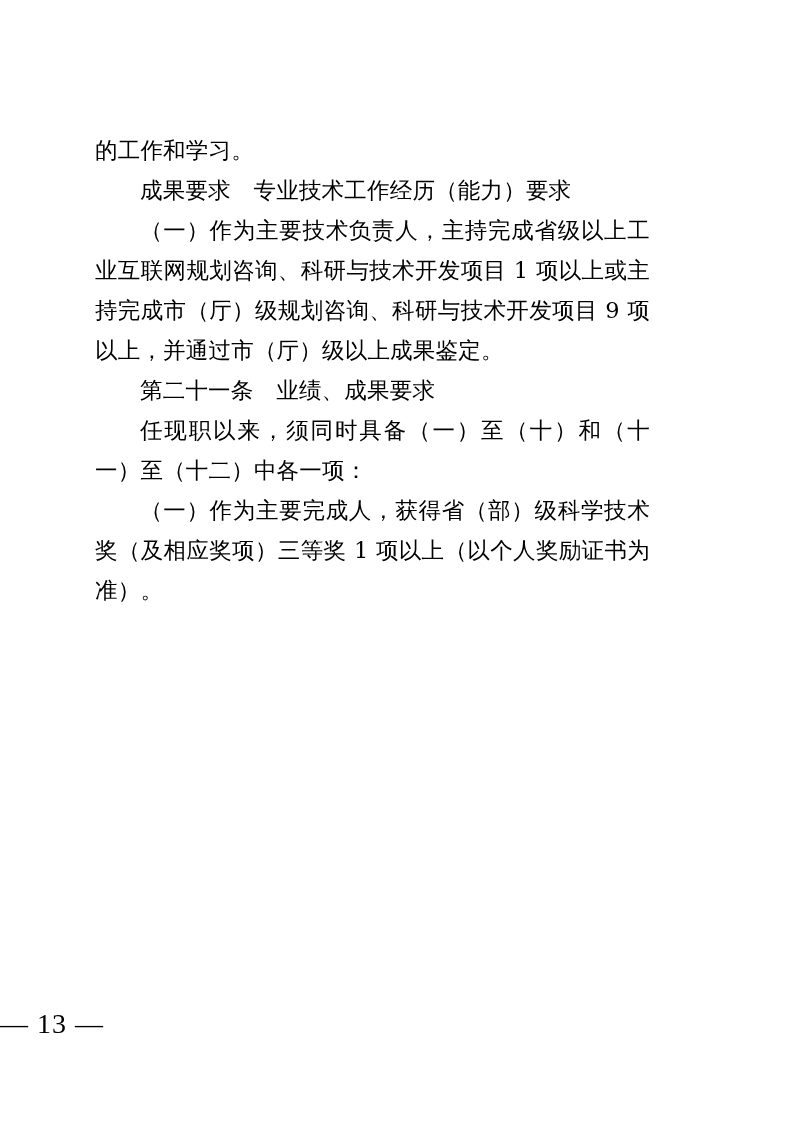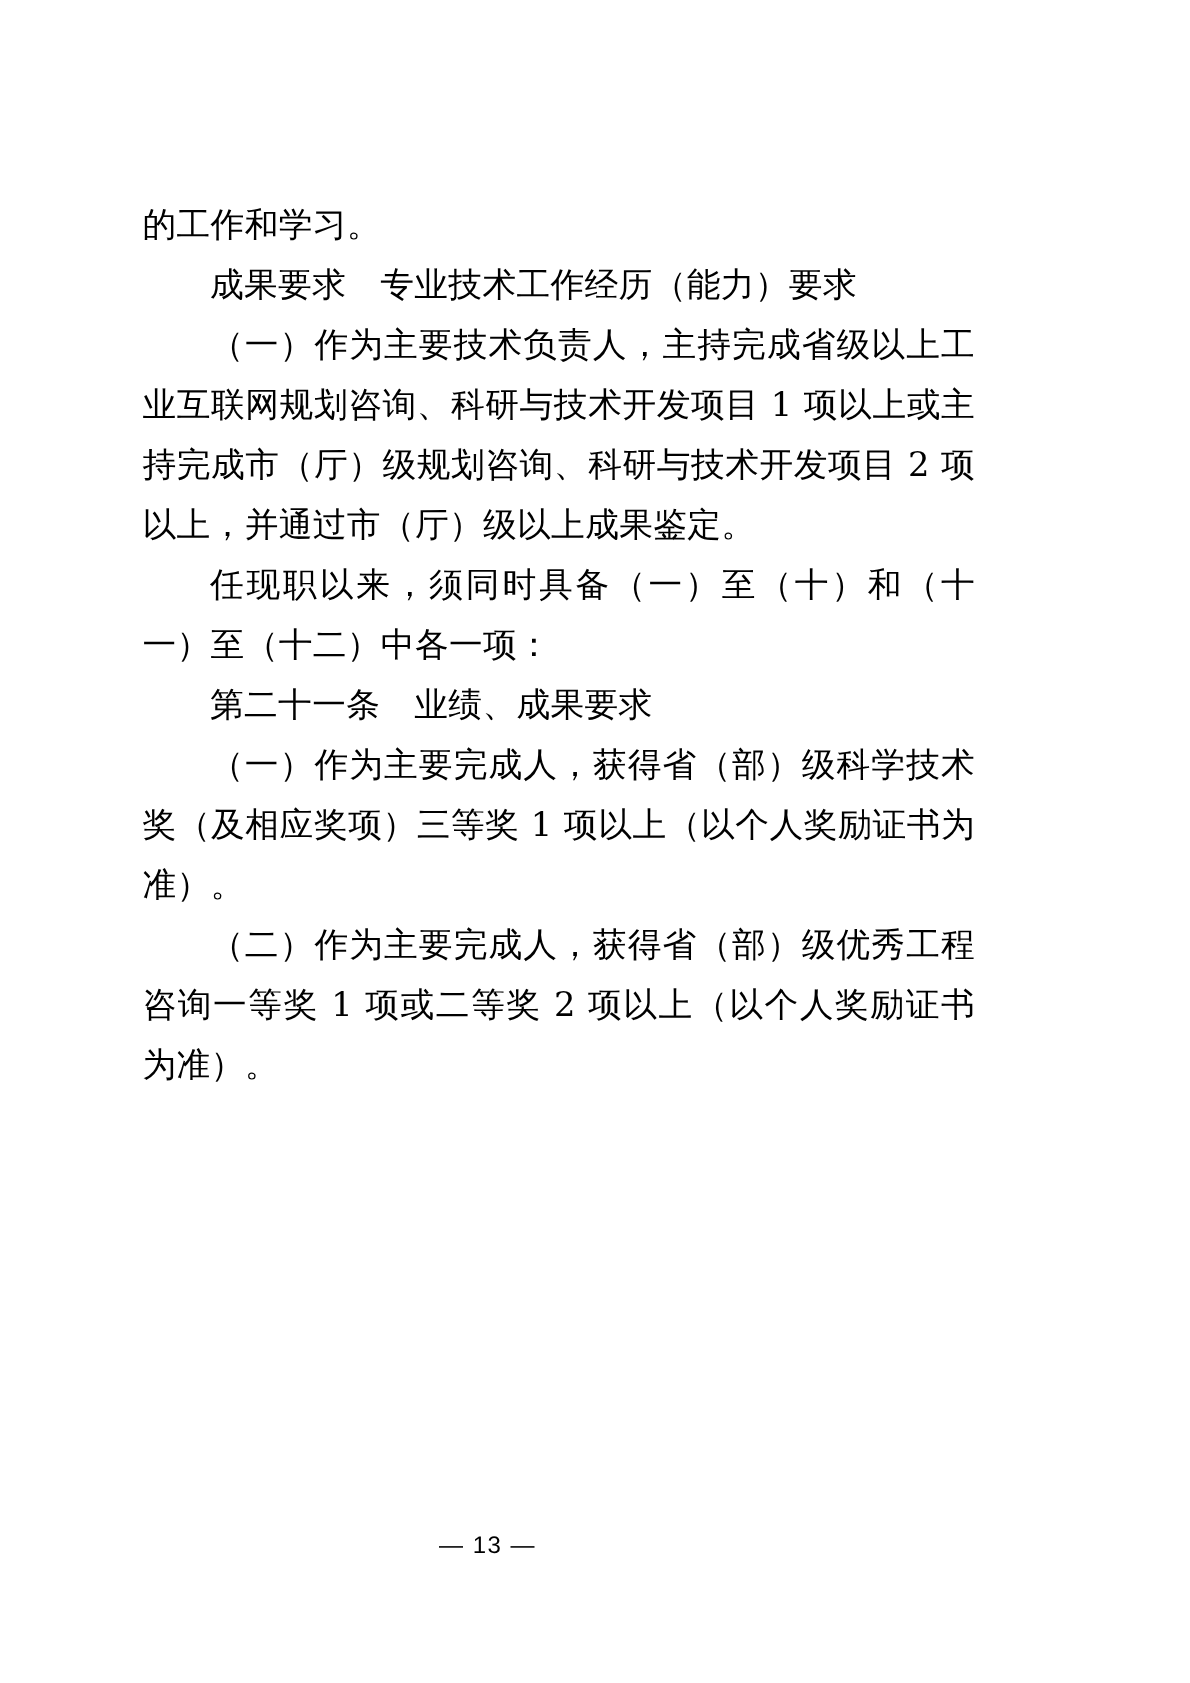--- a/index.html
+++ b/index.html
@@ -36,33 +36,32 @@
     text-indent: 2em;
   }
   .indent-0 {
     text-indent: 0;
   }
   .page-number {
     position: absolute;
     left: 0;
     right: 95px;
     bottom: 82px;
-    text-align: center;
-    font-size: 16px;
-    font-family: Liberation Sans, sans-serif;
+    text-align: left;
+    font-size: 28px;
+    font-family: Liberation Serif, serif;
     letter-spacing: 1px;
   }
 </style>
 </head>
 <body>
 
 <div class="page">
   <div class="doc-body">
     <p class="para indent-0">的工作和学习。</p>
     <p class="para indent-1">成果要求　专业技术工作经历（能力）要求</p>
-    <p class="para indent-1">（一）作为主要技术负责人，主持完成省级以上工业互联网规划咨询、科研与技术开发项目 1 项以上或主持完成市（厅）级规划咨询、科研与技术开发项目 2 项以上，并通过市（厅）级以上成果鉴定。</p>
+    <p class="para indent-1">（一）作为主要技术负责人，主持完成省级以上工业互联网规划咨询、科研与技术开发项目 1 项以上或主持完成市（厅）级规划咨询、科研与技术开发项目 9 项以上，并通过市（厅）级以上成果鉴定。</p>
+    <p class="para indent-1">第二十一条　业绩、成果要求</p>
     <p class="para indent-1">任现职以来，须同时具备（一）至（十）和（十一）至（十二）中各一项：</p>
-    <p class="para indent-1">第二十一条　业绩、成果要求</p>
     <p class="para indent-1">（一）作为主要完成人，获得省（部）级科学技术奖（及相应奖项）三等奖 1 项以上（以个人奖励证书为准）。</p>
-    <p class="para indent-1">（二）作为主要完成人，获得省（部）级优秀工程咨询一等奖 1 项或二等奖 2 项以上（以个人奖励证书为准）。</p>
   </div>
   <div class="page-number">— 13 —</div>
 </div>
 
 </body></html>

